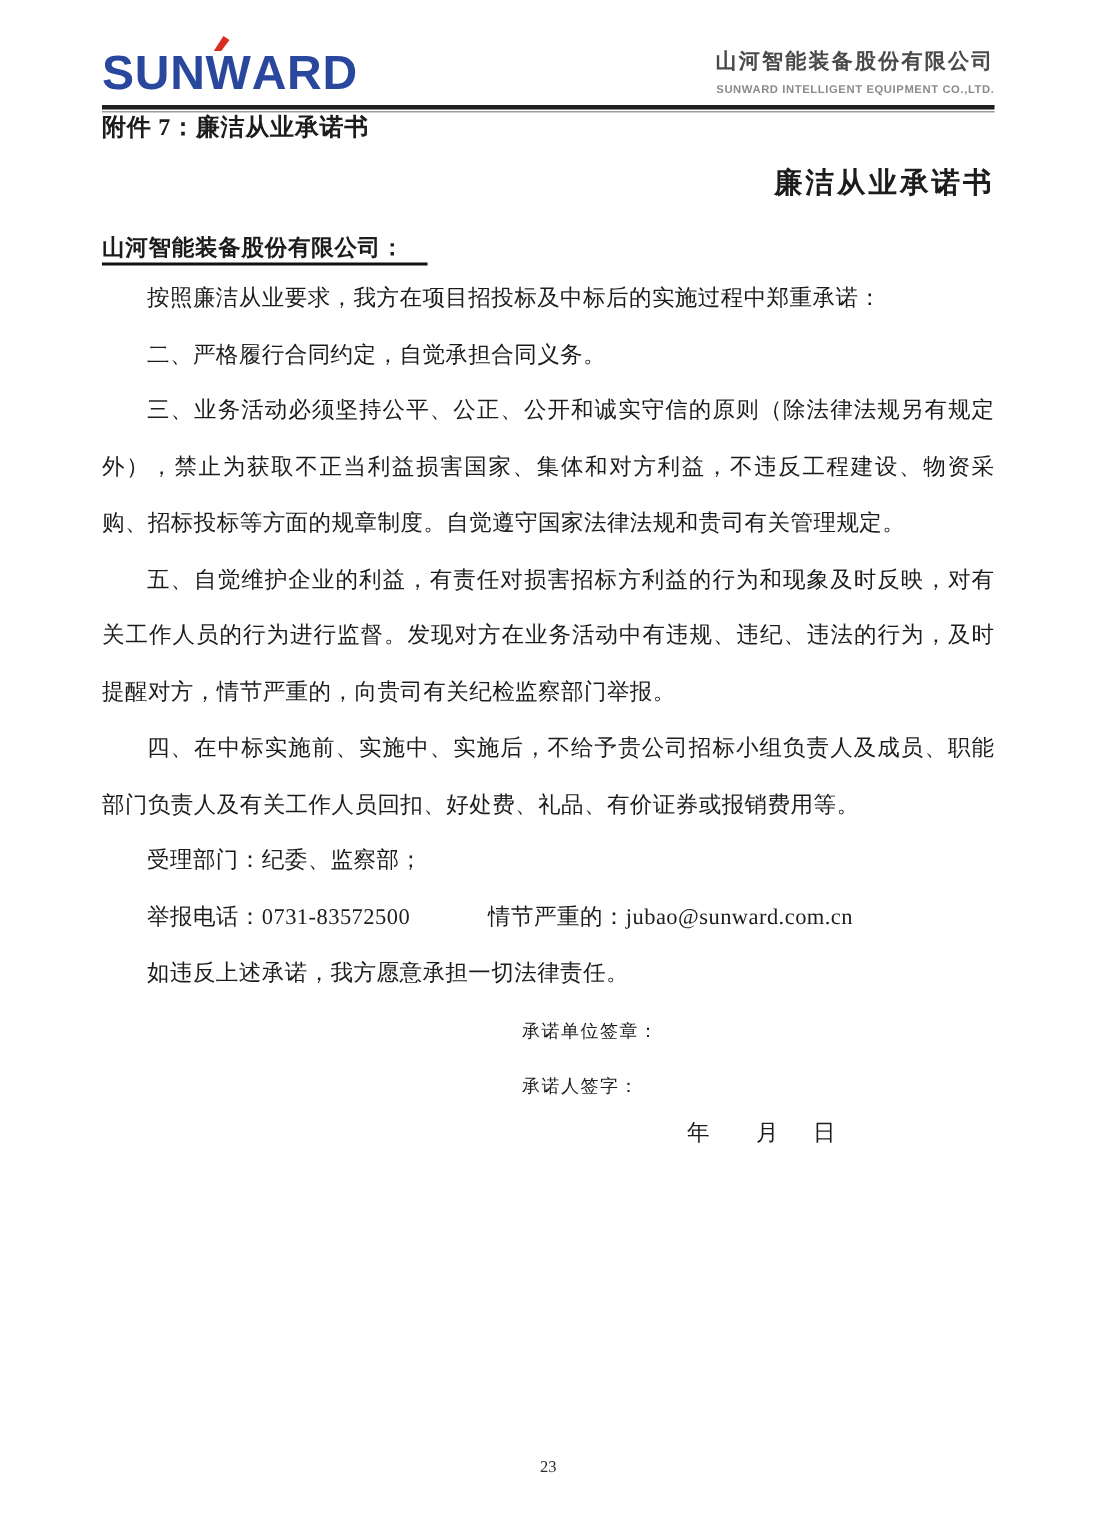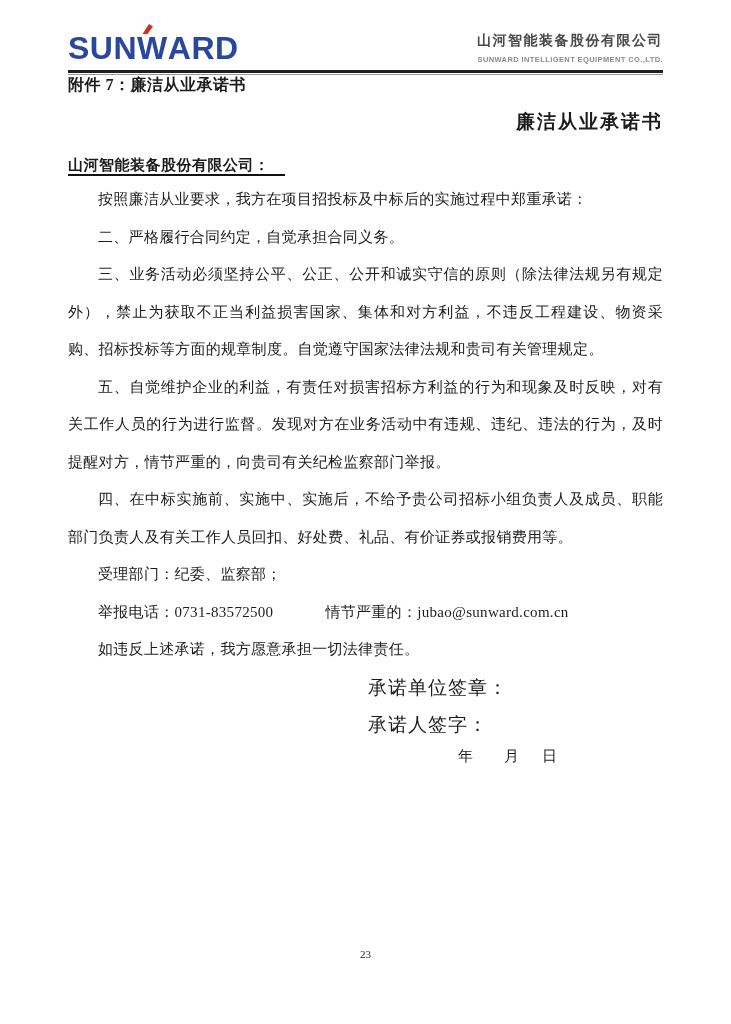--- a/index.html
+++ b/index.html
@@ -87,39 +87,38 @@
     line-height: 37.5px;
     text-indent: 2em;
     text-align: justify;
     letter-spacing: 0.3px;
   }
   .contact-spacer { display: inline-block; width: 52px; }
 
   
   .sig-block { padding-left: 280px; }
   .sig-block p {
-    font-size: 19px;
+    font-size: 12px;
     line-height: 37.5px;
     letter-spacing: 1px;
-    margin-left: 20px;
   }
   .date-line {
     padding-left: 110px;
     font-size: 15px;
     line-height: 24px;
     letter-spacing: 0;
   }
   .date-line .y { margin-right: 31px; }
   .date-line .m { margin-right: 23px; }
 
   
   .page-footer {
     position: absolute;
     left: 0; right: 0;
-    bottom: 64px;
+    bottom: 40px;
     text-align: center;
     font-size: 11px;
     color: #2a2a2a;
   }
 </style>
 </head>
 <body>
 
 <div class="page">
 

